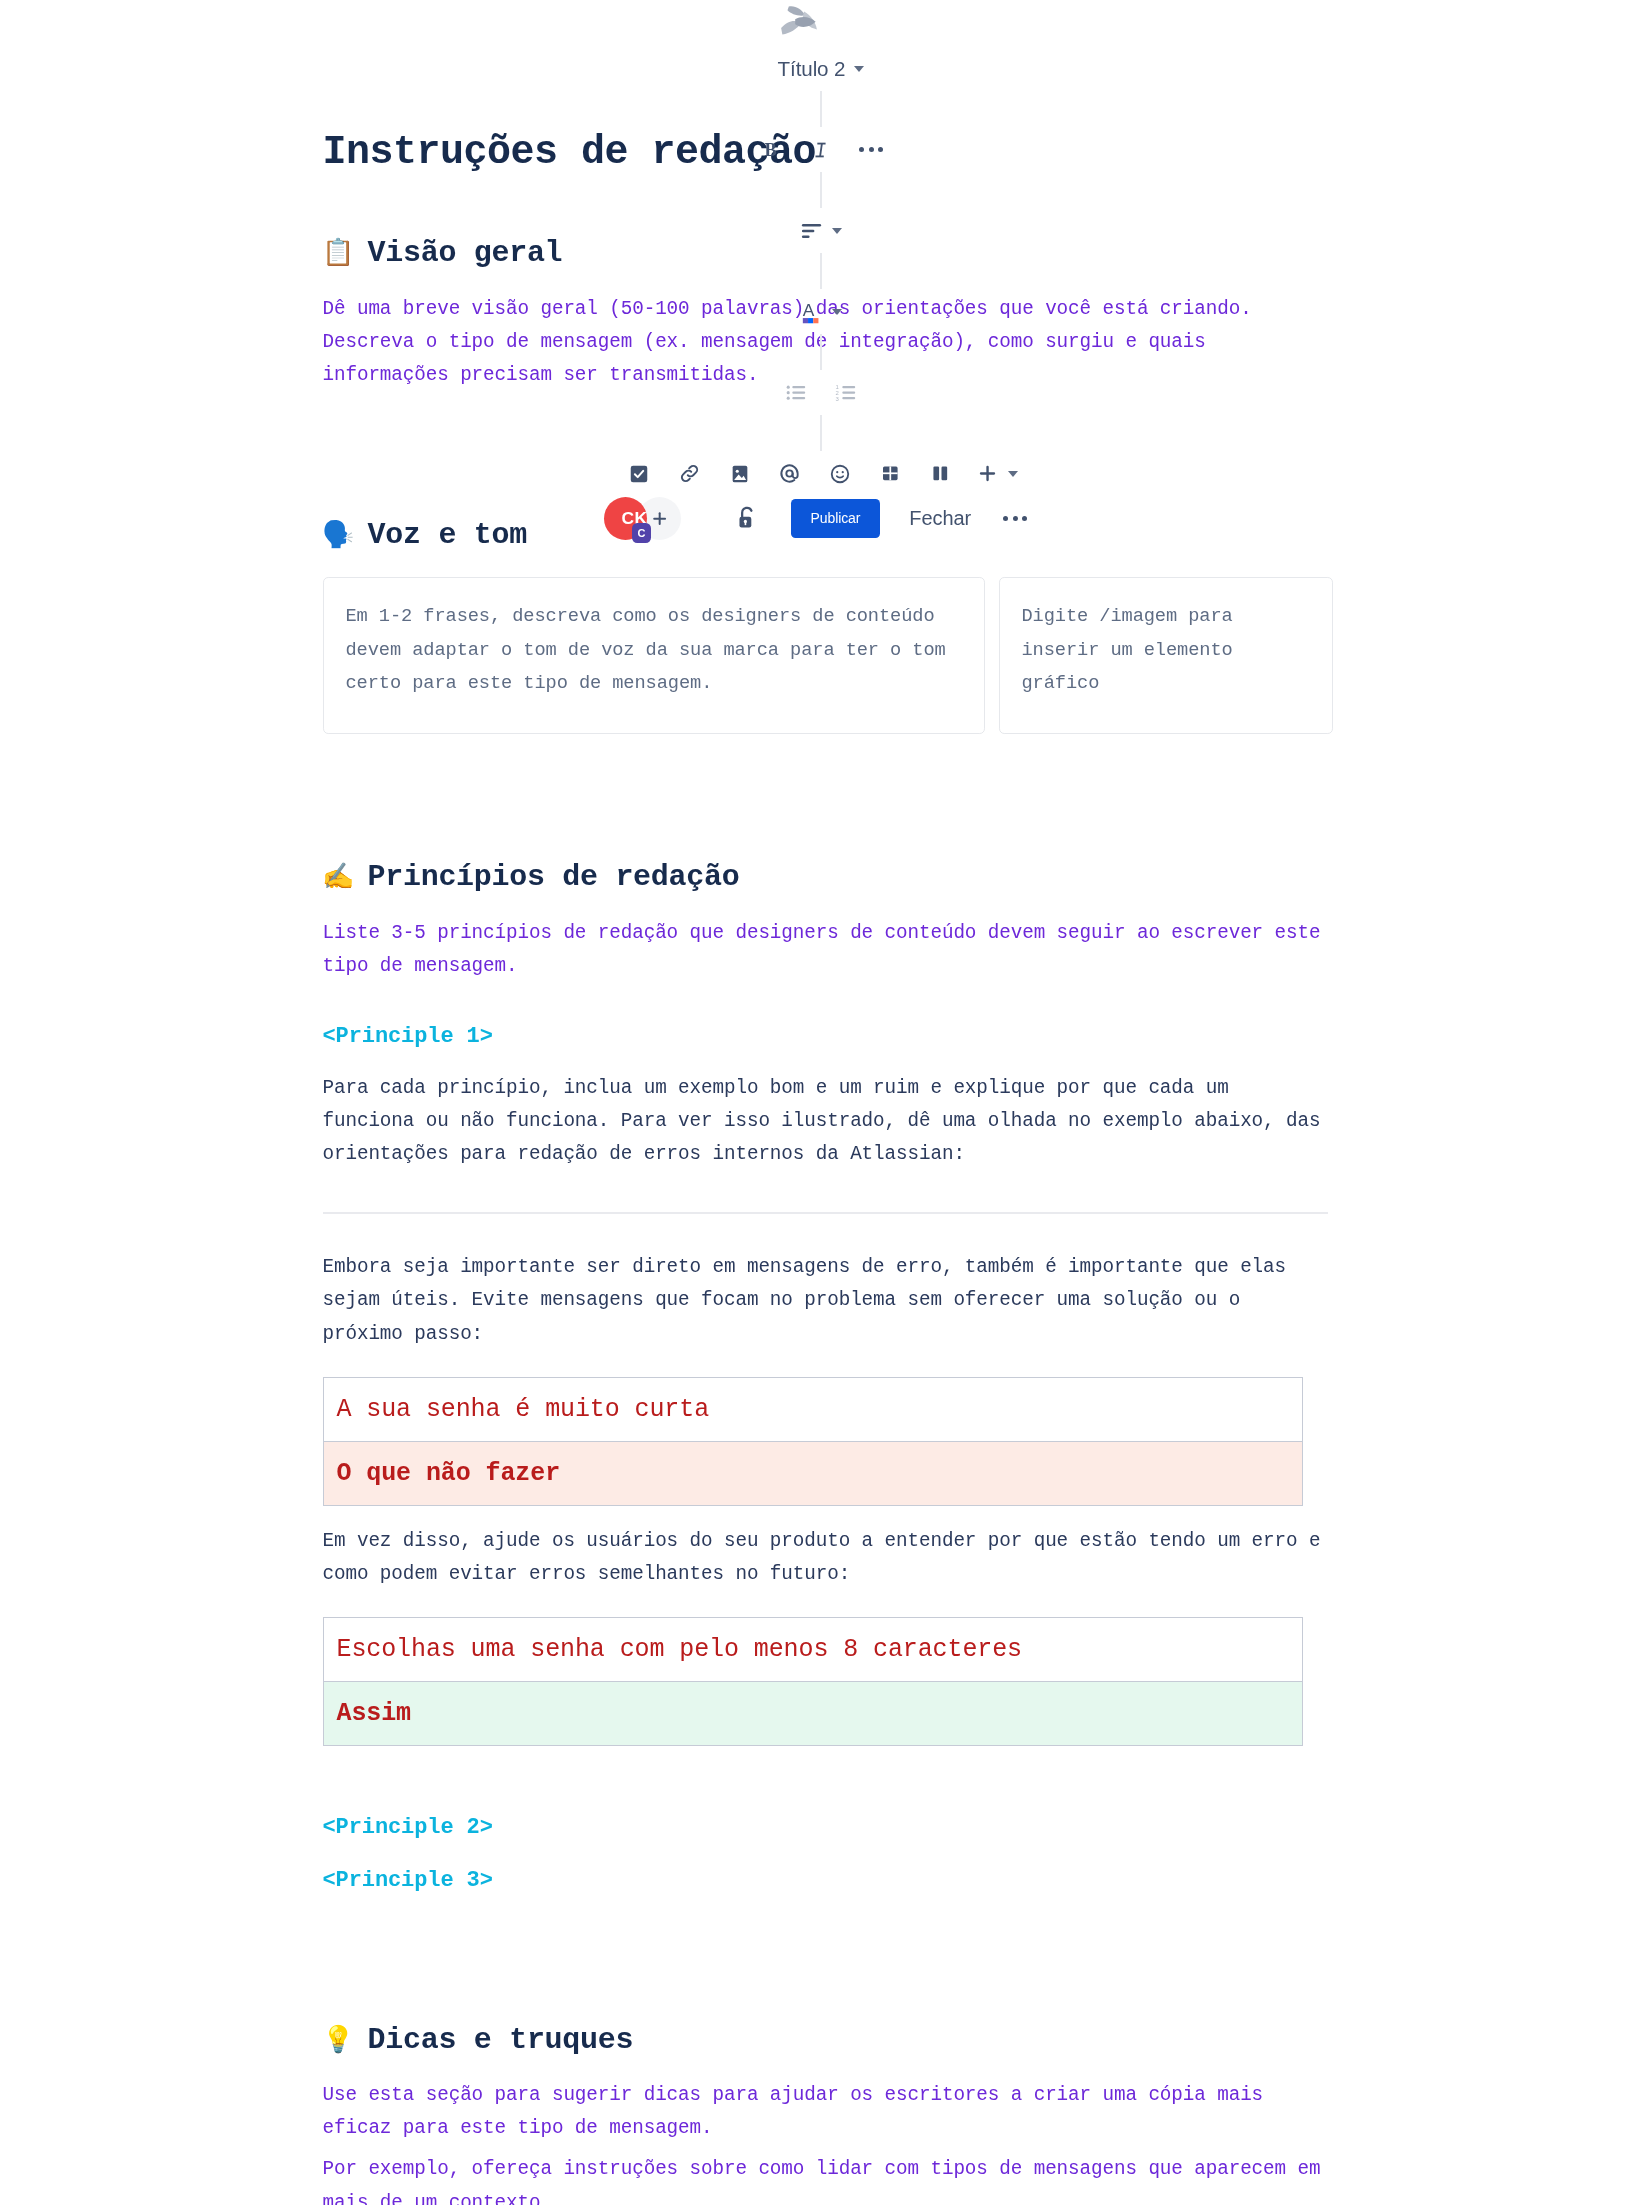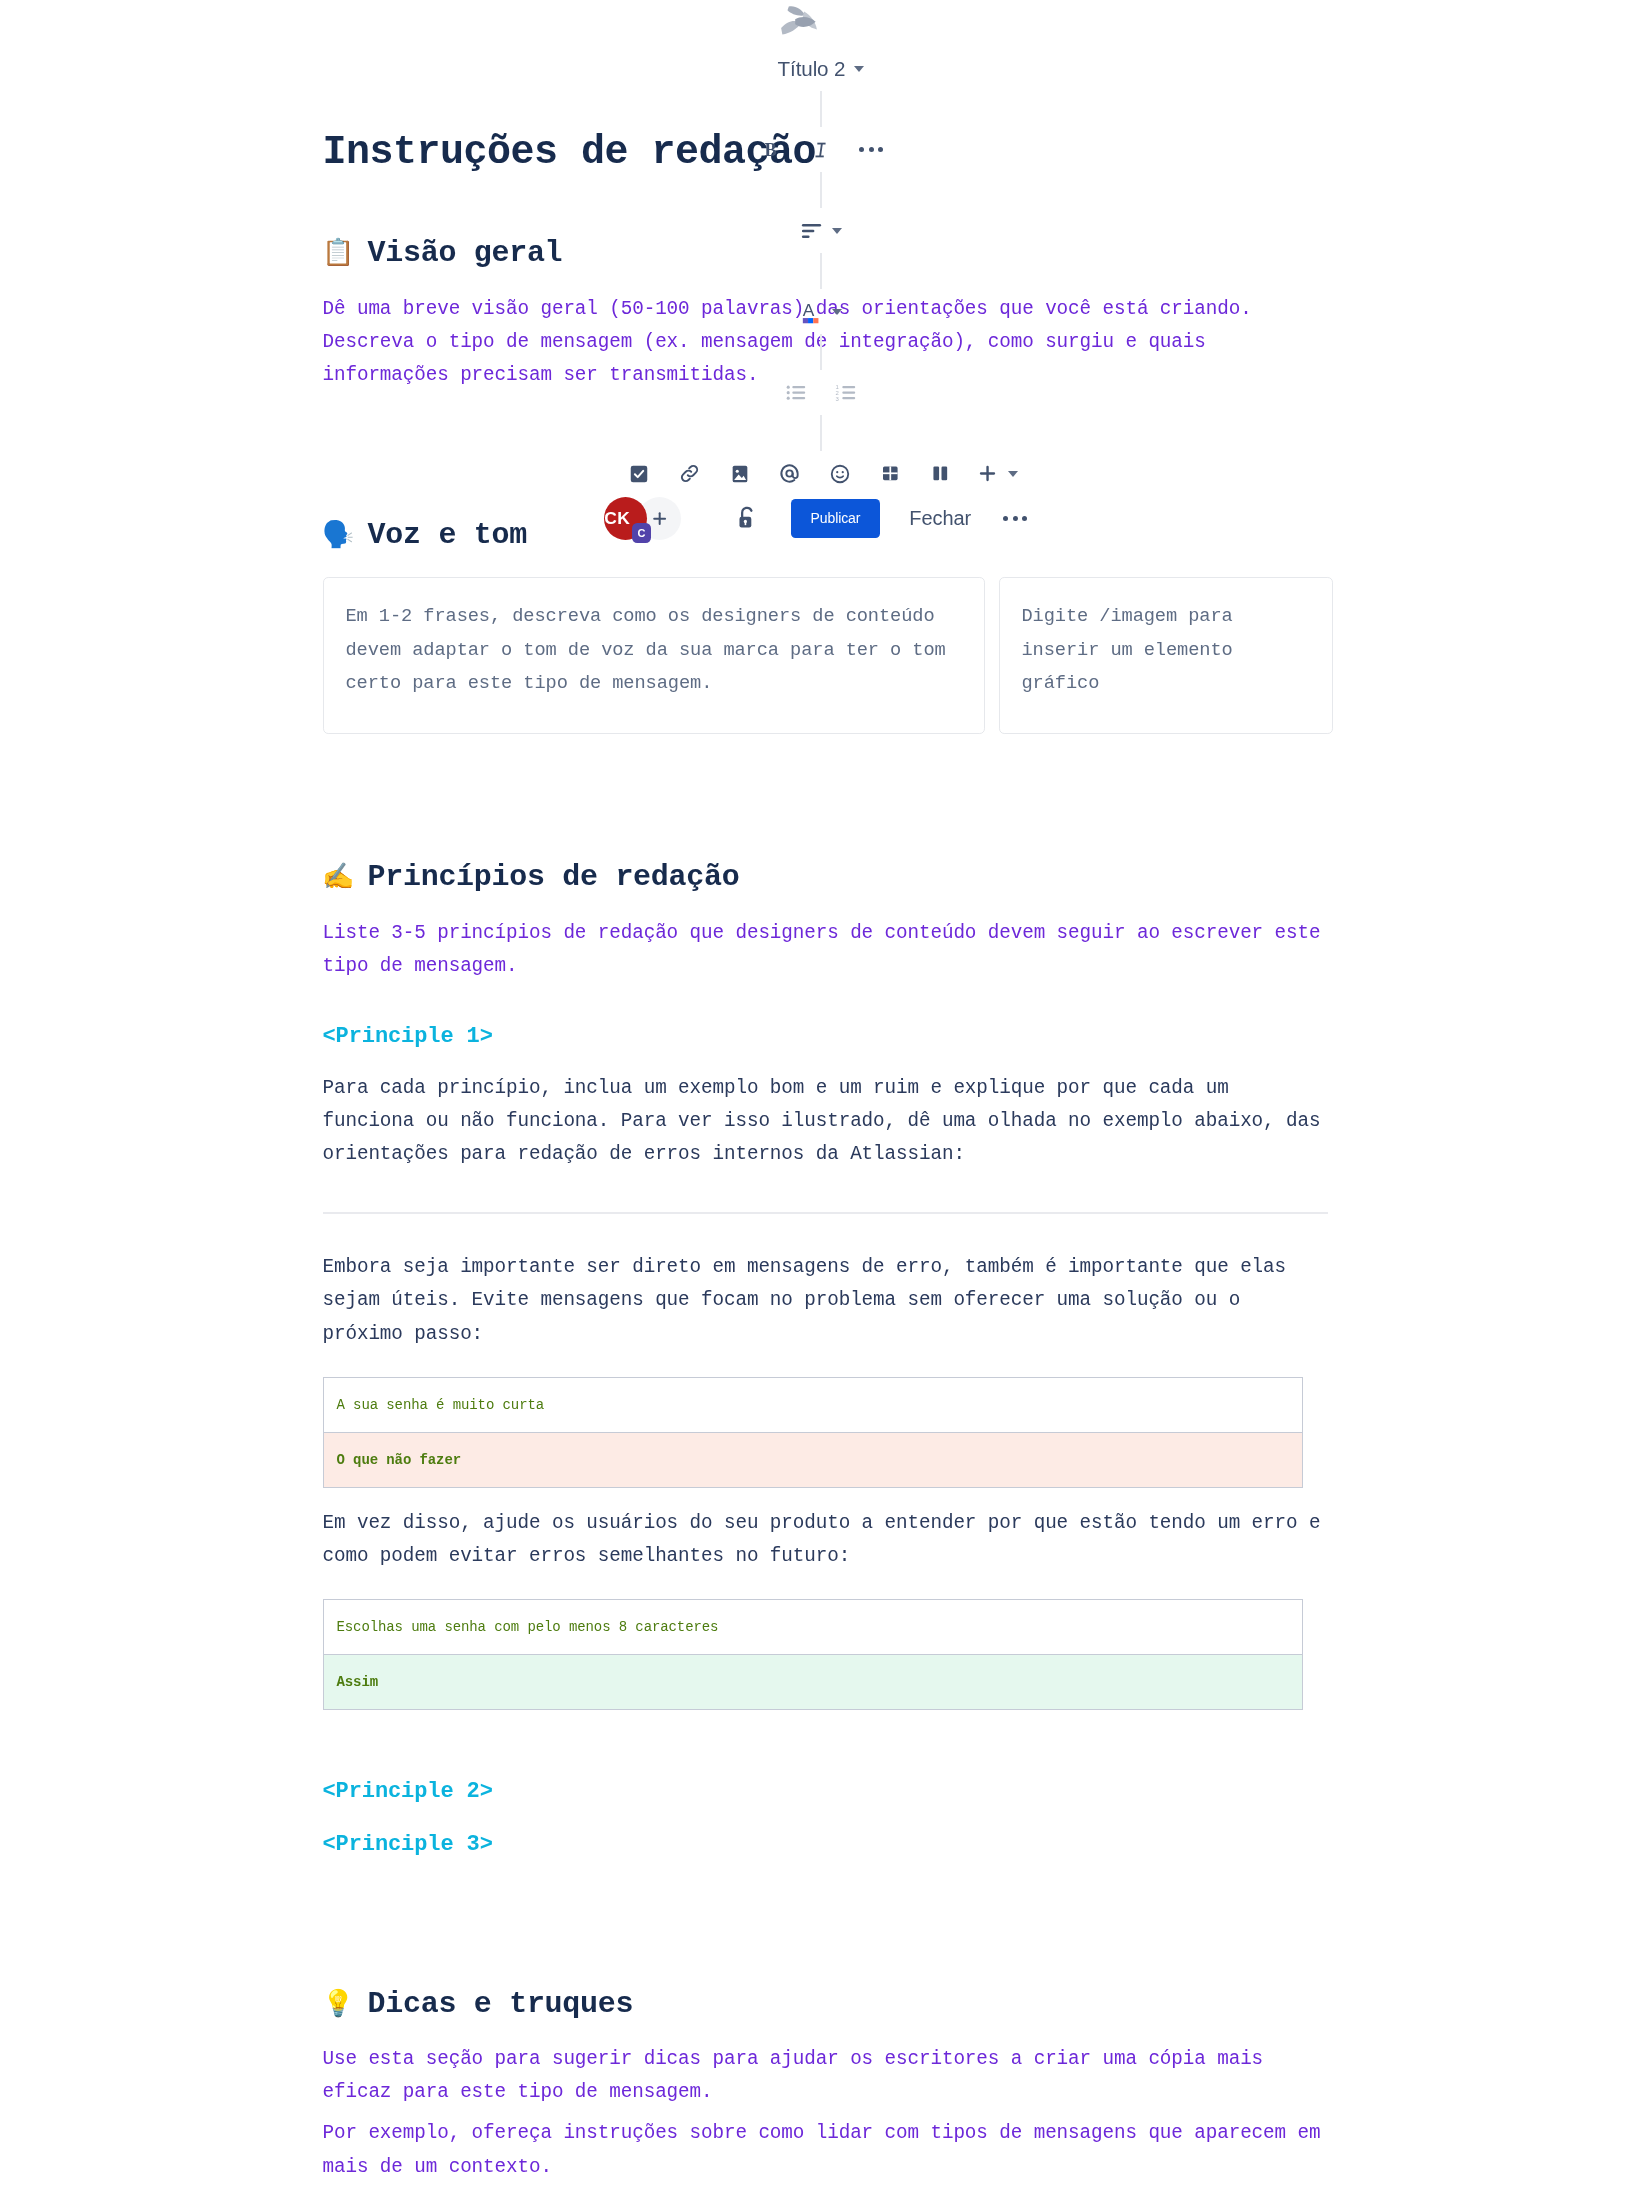--- a/index.html
+++ b/index.html
@@ -96,28 +96,28 @@
   }
   .avatar-stack {
     display: flex;
     align-items: center;
     position: relative;
     margin-right: 43px;
   }
   .avatar {
     width: 43px; height: 43px;
     border-radius: 50%;
-    background: #b91c1c;
+    background: #ef4444;
     color: #ffffff;
     font-size: 17.4px;
     font-weight: 700;
     letter-spacing: 0.3px;
     display: flex;
     align-items: center;
-    justify-content: flex-start;
+    justify-content: flex-end;
     position: relative;
     z-index: 2;
     cursor: pointer;
   }
   .avatar-badge {
     position: absolute;
     right: -3.9px; bottom: -2.6px;
     width: 19.3px; height: 19.3px;
     border-radius: 5.2px;
     background: #5243aa;
@@ -287,22 +287,22 @@
   
   .ex-table {
     border-collapse: collapse;
     width: 980px;
     margin-top: 26px;
     table-layout: fixed;
   }
   .ex-table td {
     border: 1.3px solid #c6cbd6;
     padding: 17px 13px;
-    font-size: 14px;
-    color: #4d7c0f;
+    font-size: 25px;
+    color: #b91c1c;
     vertical-align: middle;
     height: 55px;
     letter-spacing: -0.1px;
   }
   .ex-table td.label { font-weight: 700; }
   .row-bad td { background: #fdebe5; }
   .row-good td { background: #e5f8ee; }
 
   
   ul.tips {

